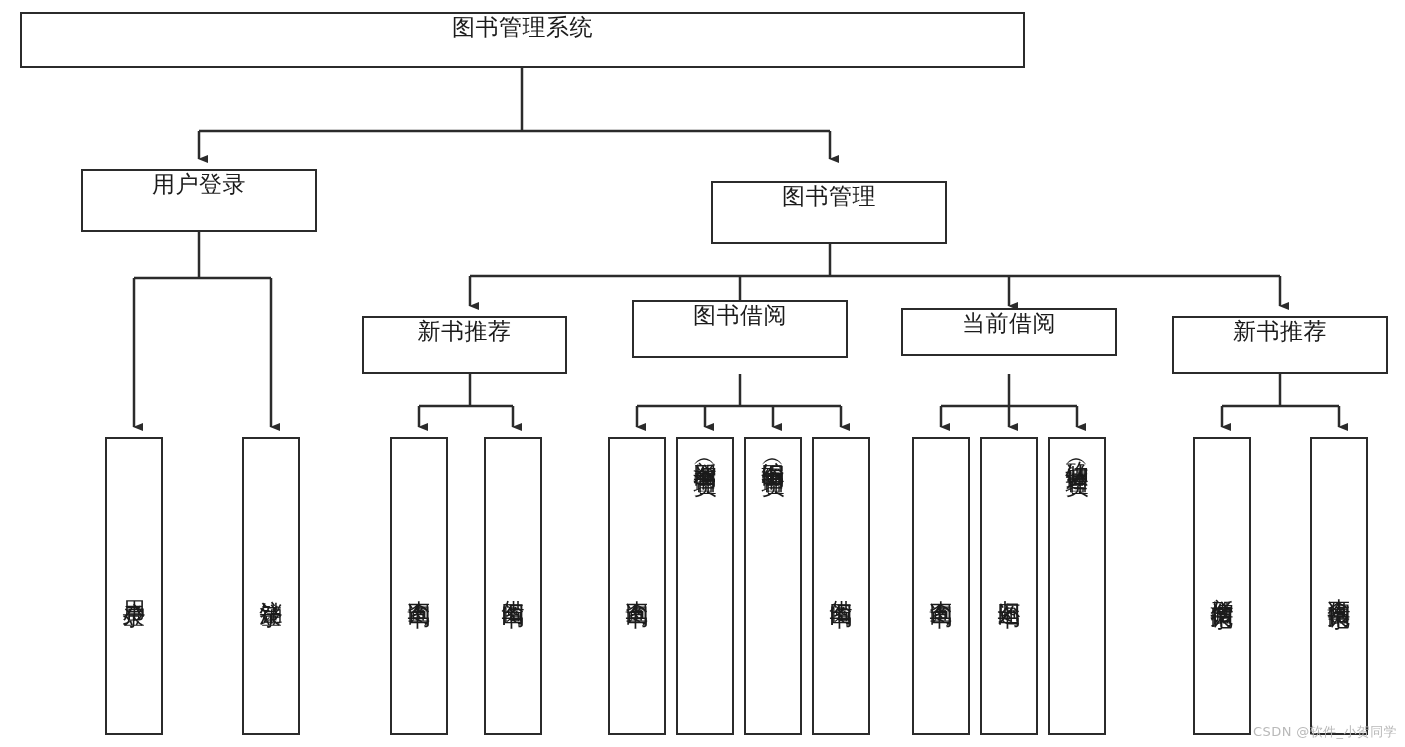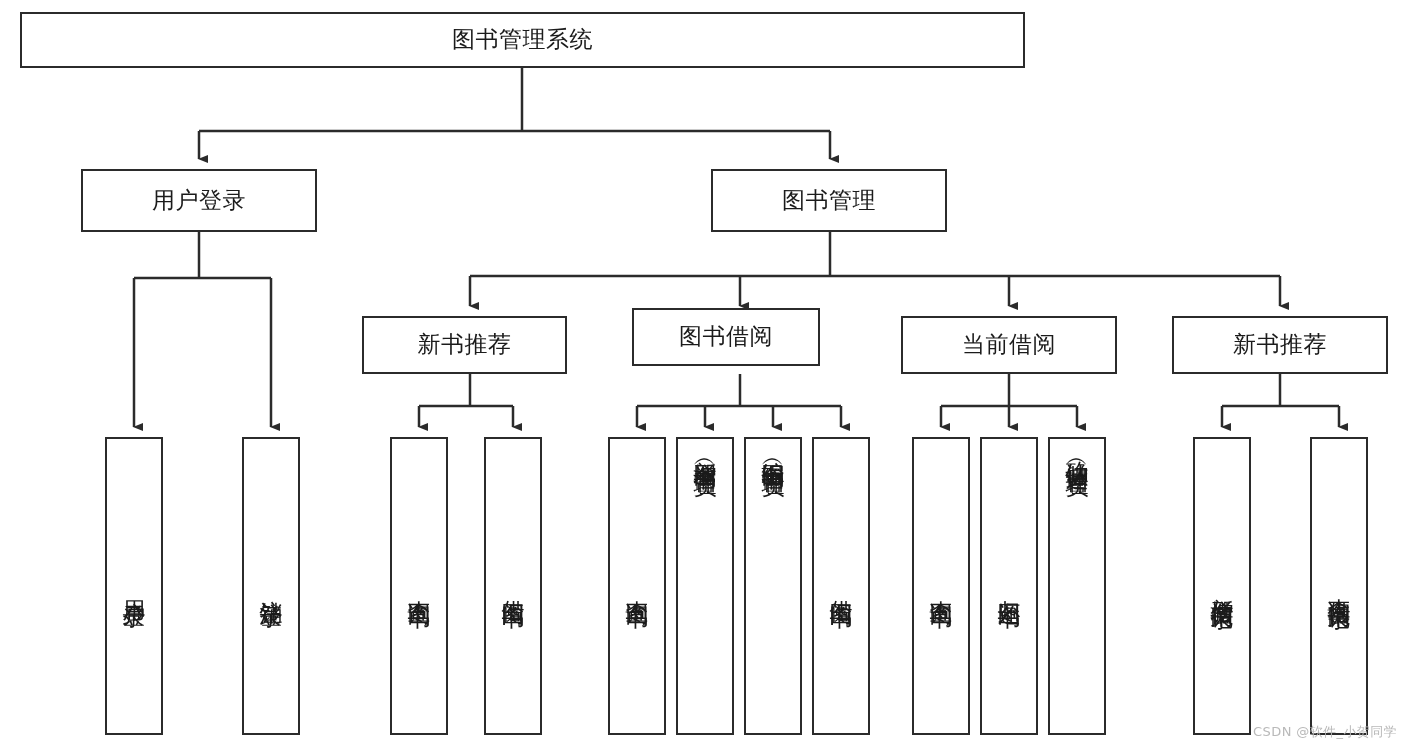--- a/index.html
+++ b/index.html
@@ -19,21 +19,20 @@
     position:absolute;left:0;top:0;
     width:1405px;height:747px;
     pointer-events:none;
   }
   .node{
     position:absolute;
     box-sizing:border-box;
     background:#ffffff;
     border:2px solid #2b2b2b;
     display:flex;
-    align-items:center;
     justify-content:center;
     color:#1b1b1b;
     z-index:2;
   }
   .node-label{
     display:block;
     text-align:center;
     line-height:1.18;
     white-space:pre;
   }
@@ -127,33 +126,33 @@
   </svg>
 
   <div class="node horiz" id="node-root" style="left:20px;top:12px;width:1005px;height:56px;">
     <span class="node-label">图书管理系统</span>
   </div>
 
   <div class="node horiz" style="left:81px;top:169px;width:236px;height:63px;">
     <span class="node-label">用户登录</span>
   </div>
 
-  <div class="node horiz" style="left:711px;top:169px;width:236px;height:63px;">
+  <div class="node horiz" style="left:711px;top:181px;width:236px;height:63px;">
     <span class="node-label">图书管理</span>
   </div>
 
   <div class="node horiz" style="left:362px;top:316px;width:205px;height:58px;">
     <span class="node-label">新书推荐</span>
   </div>
 
-  <div class="node horiz" style="left:632px;top:308px;width:188px;height:58px;">
+  <div class="node horiz" style="left:632px;top:300px;width:216px;height:58px;">
     <span class="node-label">图书借阅</span>
   </div>
 
-  <div class="node horiz" style="left:901px;top:316px;width:216px;height:58px;">
+  <div class="node horiz" style="left:901px;top:308px;width:216px;height:48px;">
     <span class="node-label">当前借阅</span>
   </div>
 
   <div class="node horiz" style="left:1172px;top:316px;width:216px;height:58px;">
     <span class="node-label">新书推荐</span>
   </div>
 
   <div class="node vert center" style="left:105px;top:437px;width:58px;height:298px;">
     <span class="node-label">用户登录</span>
   </div>

